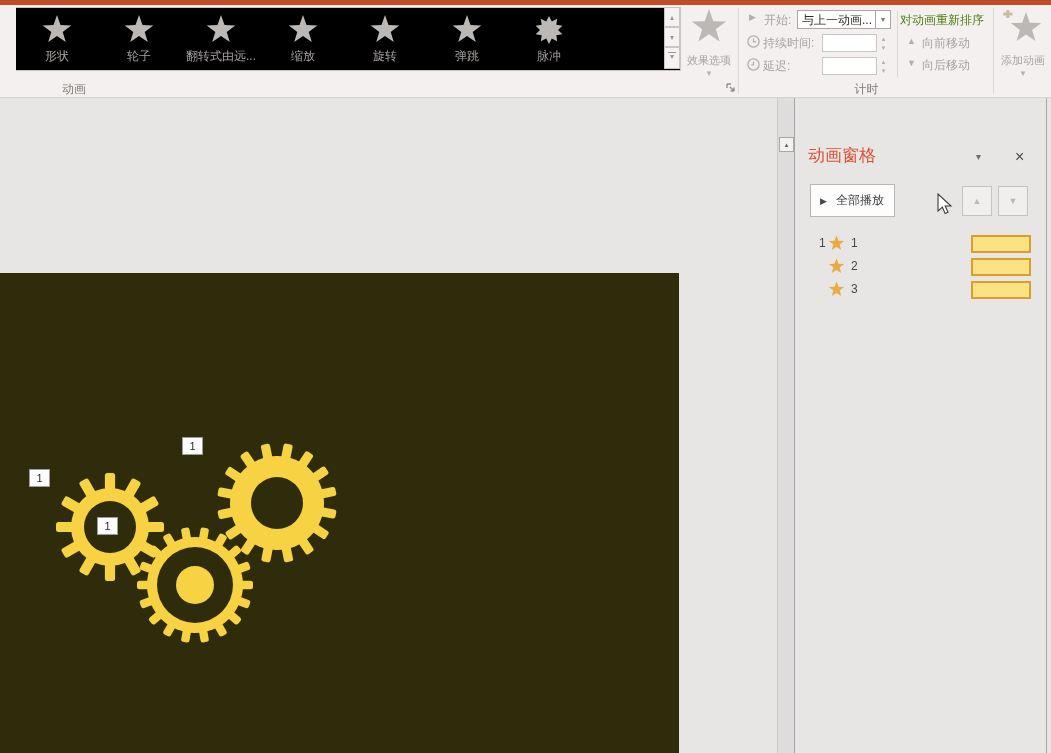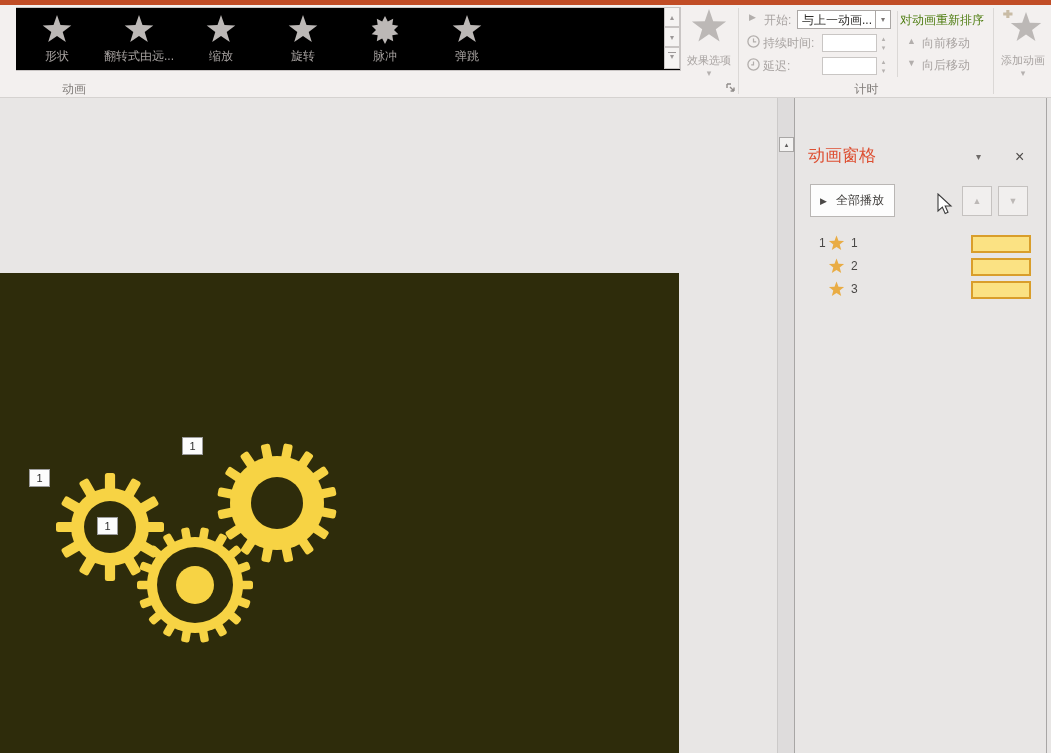--- a/index.html
+++ b/index.html
@@ -70,45 +70,51 @@
       <div class="gal-item">
         <svg width="34" height="32">
           <polygon points="17.0,1.0 20.5,11.1 31.3,11.4 22.7,17.9 25.8,28.1 17.0,22.0 8.2,28.1 11.3,17.9 2.7,11.4 13.5,11.1" fill="#BCB8B6"></polygon>
         </svg>
         <span class="lbl">形状</span>
       </div>
       <div class="gal-item">
         <svg width="34" height="32">
           <polygon points="17.0,1.0 20.5,11.1 31.3,11.4 22.7,17.9 25.8,28.1 17.0,22.0 8.2,28.1 11.3,17.9 2.7,11.4 13.5,11.1" fill="#BCB8B6"></polygon>
         </svg>
+        <span class="lbl">轮子</span>
+      </div>
+      <div class="gal-item">
+        <svg width="34" height="32">
+          <polygon points="17.0,1.0 20.5,11.1 31.3,11.4 22.7,17.9 25.8,28.1 17.0,22.0 8.2,28.1 11.3,17.9 2.7,11.4 13.5,11.1" fill="#BCB8B6"></polygon>
+        </svg>
         <span class="lbl">翻转式由远...</span>
       </div>
       <div class="gal-item">
         <svg width="34" height="32">
           <polygon points="17.0,1.0 20.5,11.1 31.3,11.4 22.7,17.9 25.8,28.1 17.0,22.0 8.2,28.1 11.3,17.9 2.7,11.4 13.5,11.1" fill="#BCB8B6"></polygon>
         </svg>
         <span class="lbl">缩放</span>
       </div>
       <div class="gal-item">
         <svg width="34" height="32">
           <polygon points="17.0,1.0 20.5,11.1 31.3,11.4 22.7,17.9 25.8,28.1 17.0,22.0 8.2,28.1 11.3,17.9 2.7,11.4 13.5,11.1" fill="#BCB8B6"></polygon>
         </svg>
         <span class="lbl">旋转</span>
       </div>
       <div class="gal-item">
         <svg width="34" height="32">
+          <polygon points="17.0,1.0 20.5,11.1 31.3,11.4 22.7,17.9 25.8,28.1 17.0,22.0 8.2,28.1 11.3,17.9 2.7,11.4 13.5,11.1" fill="#BCB8B6"></polygon>
+        </svg>
+        <span class="lbl">弹跳</span>
+      </div>
+      <div class="gal-item">
+        <svg width="34" height="32">
           <polygon points="17.0,2.0 19.8,7.4 25.2,4.7 24.3,10.7 30.3,11.7 26.0,16.0 30.3,20.3 24.3,21.3 25.2,27.3 19.8,24.6 17.0,30.0 14.2,24.6 8.8,27.3 9.7,21.3 3.7,20.3 8.0,16.0 3.7,11.7 9.7,10.7 8.8,4.7 14.2,7.4" fill="#BCB8B6"></polygon>
         </svg>
         <span class="lbl">脉冲</span>
-      </div>
-      <div class="gal-item">
-        <svg width="34" height="32">
-          <polygon points="17.0,1.0 20.5,11.1 31.3,11.4 22.7,17.9 25.8,28.1 17.0,22.0 8.2,28.1 11.3,17.9 2.7,11.4 13.5,11.1" fill="#BCB8B6"></polygon>
-        </svg>
-        <span class="lbl">弹跳</span>
       </div>
     </div>
 
   <div class="abs gal-scroll">
     <div class="sbtn" style="top:0;">▴</div>
     <div class="sbtn" style="top:20px;">▾</div>
     <div class="sbtn" style="top:40px;height:22px;line-height:8px;">
       <span style="display:block;border-top:1px solid #9C9898;width:8px;margin:4px auto 0;"></span>
       <span>▾</span>
     </div>

